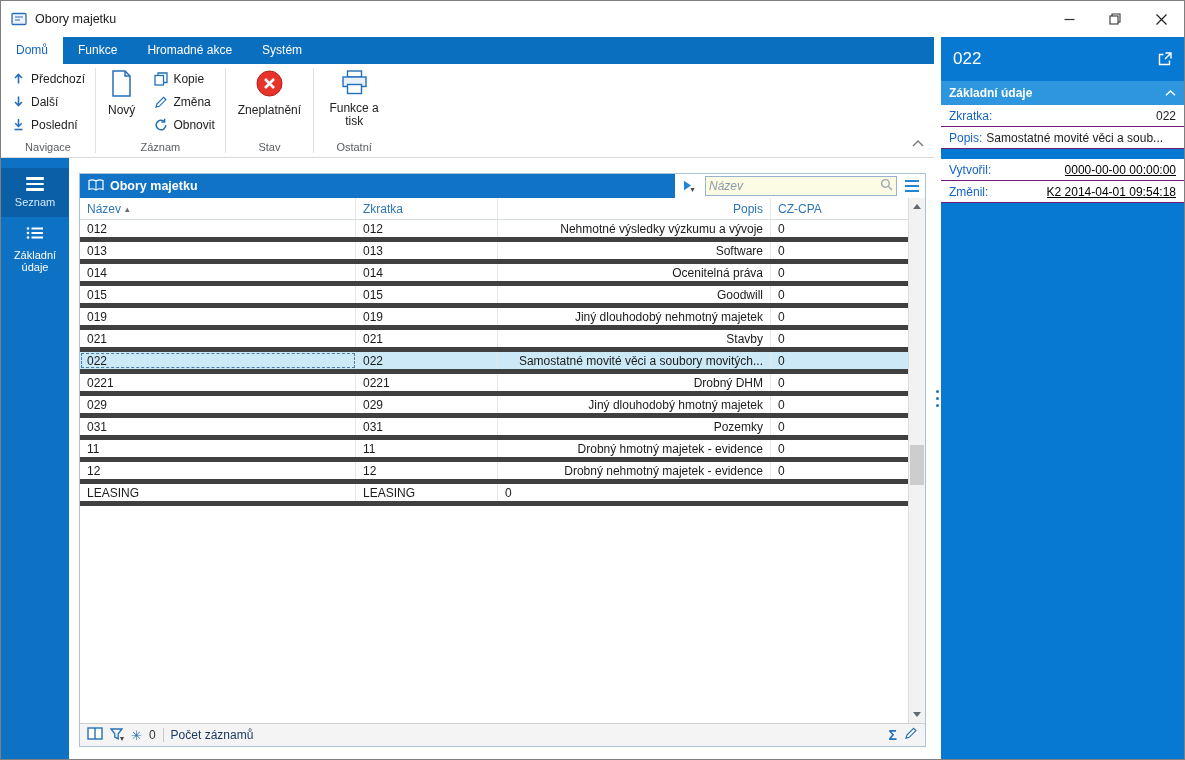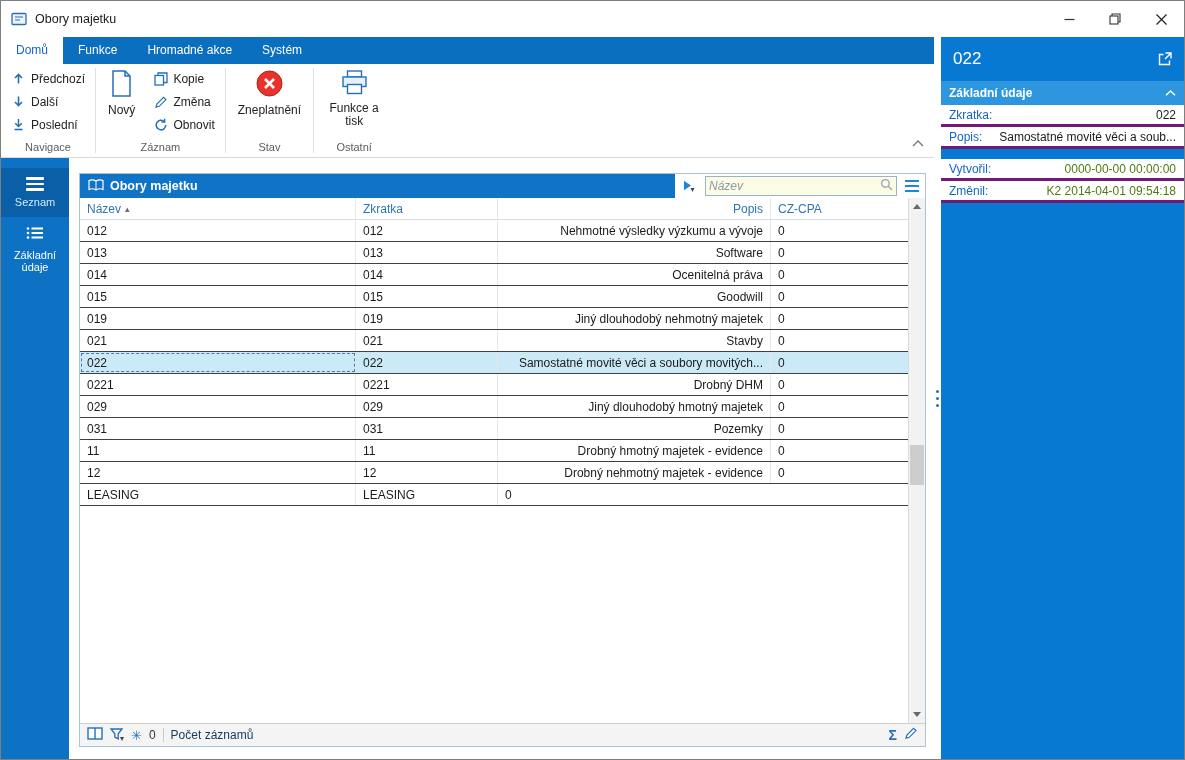--- a/index.html
+++ b/index.html
@@ -65,21 +65,21 @@
   .tp-body { flex:1; position:relative; display:flex; flex-direction:column; min-height:0; }
   .thead { height:22px; display:flex; margin-right:17px; border-bottom:1px solid #d6dde3; flex:0 0 auto; }
   .thead .tcell { color:#2e75b6; display:flex; align-items:center; gap:4px; }
   .tcell { font-size:12px; padding:0 7px; display:flex; align-items:center; border-right:1px solid #e7e7e7; overflow:hidden; white-space:nowrap; }
   .c0 { width:276px; flex:0 0 auto; }
   .c1 { width:142px; flex:0 0 auto; }
   .c2 { width:273px; flex:0 0 auto;justify-content:flex-end; }
   .c3 { flex:1; border-right:none; }
   .sort { font-size:9px; color:#6b6b6b; }
   .trows { flex:1; margin-right:17px; overflow:hidden; background:#fff; }
-  .trow { height:22px; display:flex; border-bottom:1px solid #404040; color:#1b1b1b; cursor:default; }
+  .trow { height:22px; display:flex; border-bottom:5px solid #404040; color:#1b1b1b; cursor:default; }
   .trow.selected { background:#cce9f8; }
   .trow.selected .tcell.c0 { outline:1px dashed #4d7aa6; outline-offset:-2px; }
 
   
   .vscroll { position:absolute; top:0; right:0; bottom:0; width:17px; background:#f2f2f2; border-left:1px solid #dcdcdc; display:flex; flex-direction:column; }
   .varrow { height:17px; display:flex; align-items:center; justify-content:center; flex:0 0 auto; }
   .varrow.up::after { content:""; border-left:4px solid transparent; border-right:4px solid transparent; border-bottom:5px solid #5f6a73; }
   .varrow.down::after { content:""; border-left:4px solid transparent; border-right:4px solid transparent; border-top:5px solid #5f6a73; }
   .vtrack { flex:1; position:relative; }
   .vthumb { position:absolute; left:1px; right:1px; top:230px; height:40px; background:#cdcdcd; }
@@ -100,25 +100,25 @@
 
   
   .rightpanel { flex:1; background:#0879d3; display:flex; flex-direction:column; min-width:0; }
   .rp-head { height:44px; display:flex; align-items:center; padding:0 12px; flex:0 0 auto; }
   .rp-title { color:#fff; font-size:17px; }
   .rp-pop { margin-left:auto; display:inline-flex; cursor:default; }
   .rp-sechead { height:24px; background:#2e96df; display:flex; align-items:center; padding:0 8px; cursor:default; }
   .rp-sechead span:first-child { color:#fff; font-weight:bold; font-size:12px; }
   .rp-chev { margin-left:auto; display:inline-flex; }
   .rp-fields { background:#fff; }
-  .rp-field { height:22px; display:flex; align-items:center; padding:0 8px; font-size:12px; border-bottom:3px solid #701a75; background:#fff;justify-content:space-between; }
+  .rp-field { height:22px; display:flex; align-items:center; padding:0 8px; font-size:12px; border-bottom:1px solid #701a75; background:#fff; }
   .fl { color:#1464c8; white-space:nowrap; }
   .fv { color:#1b1b1b; margin-left:4px; overflow:hidden; white-space:nowrap; text-overflow:ellipsis; }
   .fv.right { margin-left:auto; }
-  .fv.ts { color:#4d7c0f; }
+  .fv.ts { color:#000000;text-decoration:underline; }
   .rp-gap { height:10px; }
 </style>
 </head>
 <body>
 
 <div id="window">
 
   <div class="titlebar">
     <span class="appicon">
       <svg width="16" height="16" viewBox="0 0 16 16">

